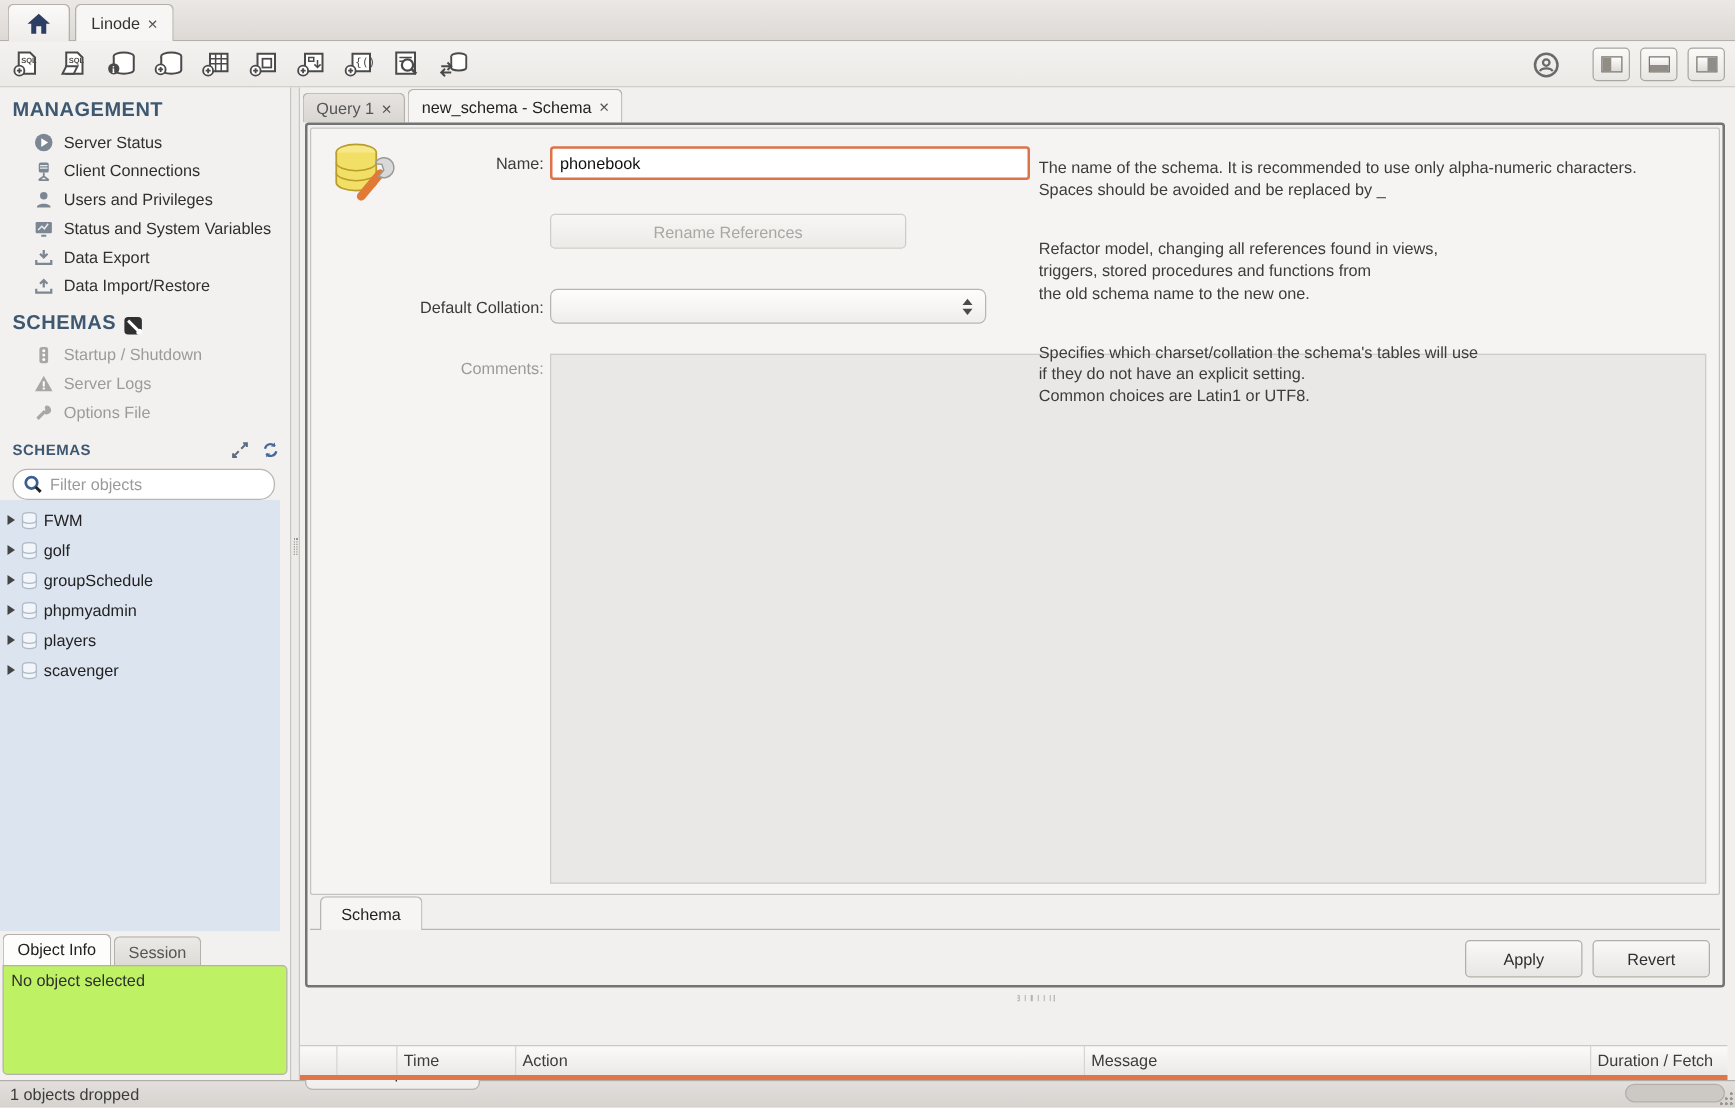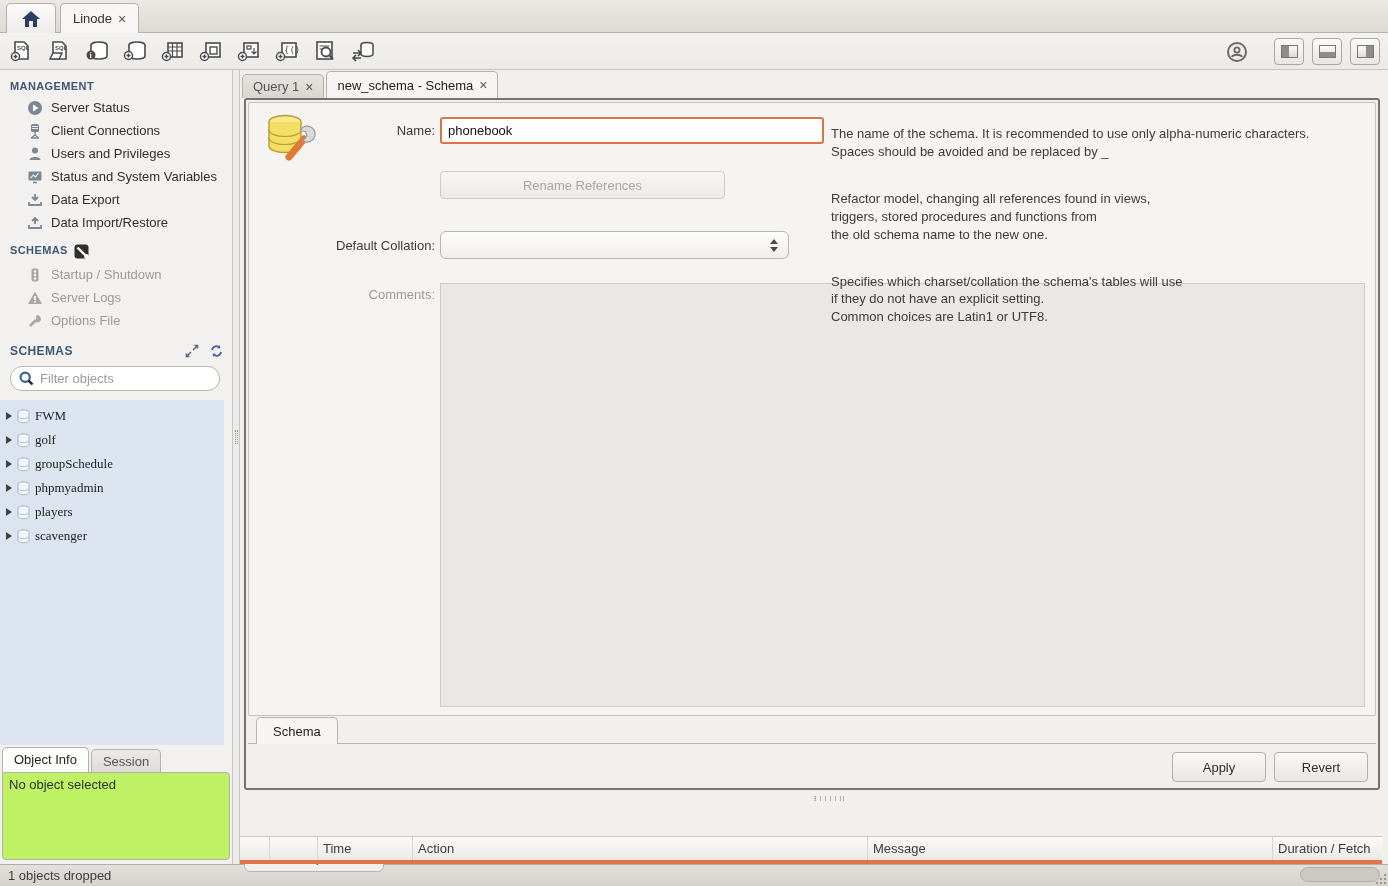--- a/index.html
+++ b/index.html
@@ -26,36 +26,36 @@
   .tb-icon { width:22px; height:22px; display:flex; align-items:center; justify-content:center; }
   .tb-icon svg { display:block; }
   .tb-right { position:absolute; right:8px; top:0; height:37px; display:flex; align-items:center; gap:8px; }
   .panel-btn { width:30px; height:27px; border:1px solid #aaa6a0; border-radius:4px;
     background:linear-gradient(#fafaf9,#e8e6e3); display:flex; align-items:center; justify-content:center; }
   .mini-pane { width:17px; height:13px; border:1px solid #7b776f; background:linear-gradient(#fdfdfd,#dcdad6); position:relative; }
   .mini-pane .fill { position:absolute; background:#918d86; }
 
   
   .sidebar { position:absolute; left:0; top:70px; width:232px; height:675px; background:#f3f1ef; }
-  .side-sec-title { display:flex; align-items:flex-start; gap:6px; padding:10px 0 4px 10px;
-    font-weight:bold; font-size:11px; letter-spacing:.4px; color:#3e5871; }
+  .side-sec-title { display:flex; align-items:flex-end; gap:6px; padding:10px 0 4px 10px;
+    font-weight:bold; font-size:16px; letter-spacing:.4px; color:#3e5871; }
   .side-item { display:flex; align-items:center; gap:8px; height:23px; padding-left:26px;
     white-space:nowrap; overflow:hidden; color:#2f2f2f; }
   .side-item.disabled { color:#9b9b9b; }
   .side-item .ic { width:17px; height:17px; flex:0 0 17px; display:flex; align-items:center; justify-content:center; }
   .schemas-head { display:flex; align-items:center; padding:12px 8px 4px 10px;
     font-weight:bold; font-size:12px; letter-spacing:.4px; color:#3e5871; }
   .schemas-head .spacer { flex:1; }
   .filter-wrap { padding:4px 12px 8px 10px; }
   .filter-box { display:flex; align-items:center; gap:6px; background:#fff; border:1px solid #b9b5b0;
     border-radius:12px; height:25px; padding:0 8px; }
   .filter-box input { border:none; outline:none; flex:1; font:13px "Liberation Sans",sans-serif; color:#333; background:transparent; }
   .filter-box input::placeholder { color:#9a9a9a; }
   .schema-list { position:absolute; left:0; right:8px; top:330px; bottom:0; background:#dbe4ef; padding-top:4px; }
-  .schema-row { display:flex; align-items:center; height:24px; padding-left:6px; gap:4px; color:#222;font-family:Liberation Serif, serif; }
+  .schema-row { display:flex; align-items:center; height:24px; padding-left:6px; gap:4px; color:#222; }
   .tri { width:0; height:0; border-left:6px solid #444; border-top:4px solid transparent; border-bottom:4px solid transparent; }
 
   
   .vsplit { position:absolute; left:232px; top:70px; width:8px; height:794px; background:#ecebe9;
     border-left:1px solid #c9c5c0; border-right:1px solid #c9c5c0; }
   .vsplit .grip { position:absolute; top:360px; left:2px; width:3px; height:14px;
     border-left:1px dotted #9a968f; border-right:1px dotted #9a968f; }
 
   
   .info-panel { position:absolute; left:0; top:745px; width:232px; height:119px; background:#f3f1ef; }

